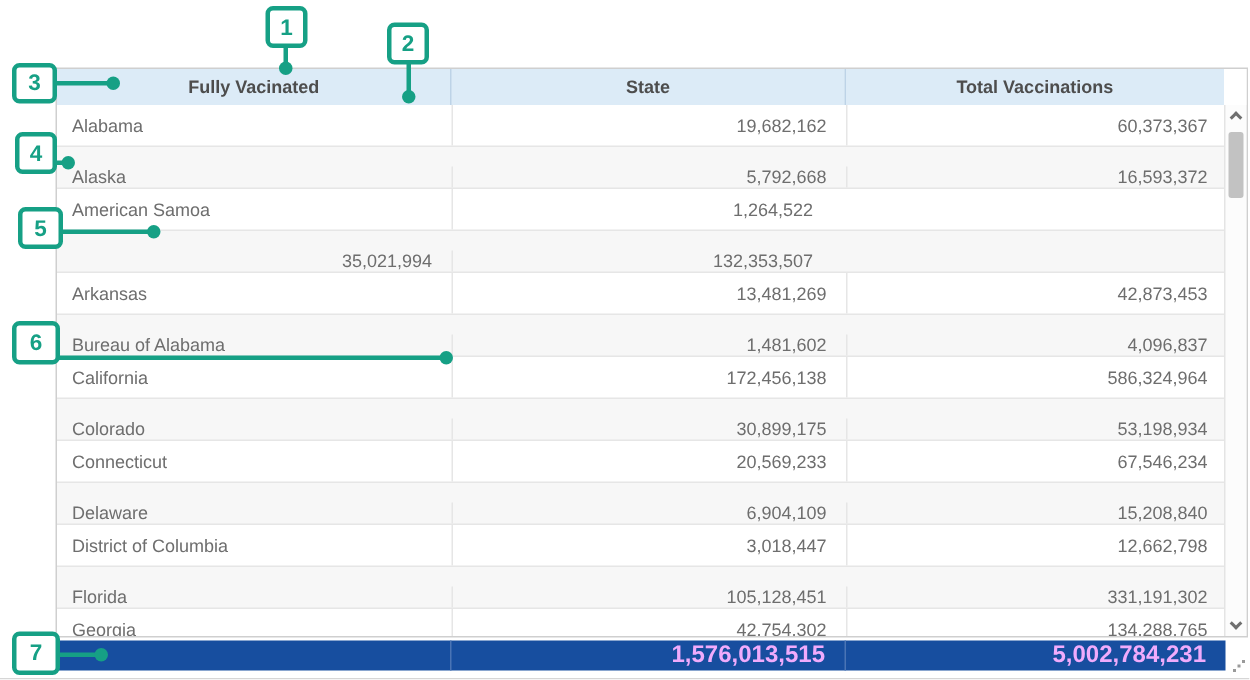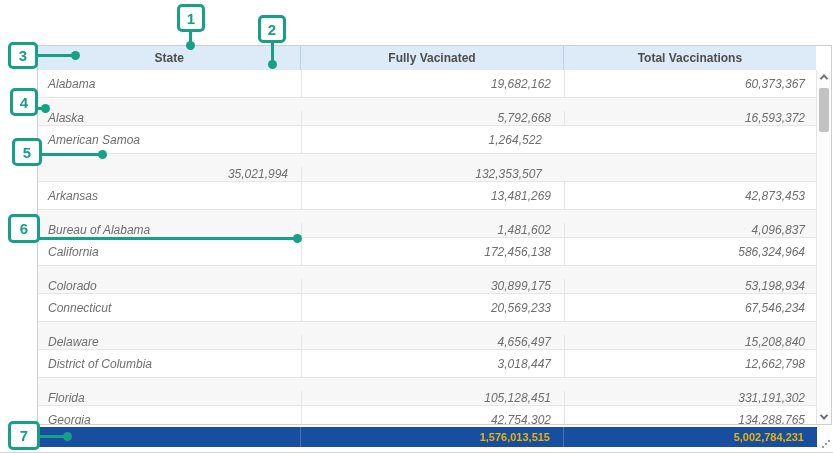--- a/index.html
+++ b/index.html
@@ -14,21 +14,21 @@
   .th { background:#dcebf7; color:#4d4d4d; font-size:12px; font-weight:bold;
         display:flex; align-items:center; justify-content:center; cursor:pointer; }
   .th + .th { border-left:1px solid #bdd3e7; }
   .th.c1 { width:263px; } .th.c2 { width:263px; } .th.c3 { width:254px; }
   .th-corner { width:15px; background:#ffffff; }
 
   .tbody-wrap { position:relative; height:354px; overflow:hidden; }
   .tbody { position:absolute; left:0; top:0; width:780px; }
   .tr { display:flex; height:28px; background:#ffffff; border-bottom:1px solid #e6e6e6; }
   .tr.alt { background:#f7f7f7;align-items:flex-end; }
-  .td { font-size:12px; color:#6e6e6e; display:flex; align-items:center; overflow:hidden; white-space:nowrap;font-style:italic; }
+  .td { font-size:12px; color:#6e6e6e; display:flex; align-items:center; overflow:hidden; white-space:nowrap; }
   .td + .td { border-left:1px solid #e6e6e6; }
   .td.c1 { width:263px; padding-left:10px; }
   .td.c2 { width:263px; justify-content:flex-end; padding-right:13px; }
   .td.c3 { width:254px; justify-content:flex-end; padding-right:13px; }
 
   
   .vscroll { position:absolute; top:0; right:0; width:15px; height:354px;
              background:#fcfcfc; border-left:1px solid #e4e4e4; }
   .sb-btn { position:absolute; left:0; width:14px; height:14px; display:flex;
             align-items:center; justify-content:center; cursor:pointer; }
@@ -36,21 +36,21 @@
   .chev { display:inline-block; width:6px; height:6px;
           border-left:2px solid #6f6f6f; border-top:2px solid #6f6f6f; }
   .chev.up { transform:rotate(45deg) translate(1px,1px); }
   .chev.down { transform:rotate(-135deg) translate(1px,1px); }
   .sb-thumb { position:absolute; left:2px; top:18px; width:10px; height:44px;
               background:#c2c2c2; border-radius:2px; cursor:grab; }
 
   
   .tfoot { position:absolute; left:37px; top:427px; width:780px; height:20px;
            display:flex; background:#174e9f; }
-  .tf { font-size:11px; font-weight:bold; color:#eab308; display:flex; align-items:center; }
+  .tf { font-size:16px; font-weight:bold; color:#f0abfc; display:flex; align-items:center; }
   .tf + .tf { border-left:1px solid #4a74b5; }
   .tf.c1 { width:263px; }
   .tf.c2 { width:263px; justify-content:flex-end; padding-right:13px; }
   .tf.c3 { width:254px; justify-content:flex-end; padding-right:13px; }
 
   .resize-grip { position:absolute; left:828px; top:440px; width:2px; height:2px;
                  background:#9a9a9a; box-shadow:-3px 3px 0 #9a9a9a, -6px 6px 0 #9a9a9a; cursor:nwse-resize; }
 
   
   .co-box { position:absolute; background:#ffffff; border:3px solid #16a085; border-radius:5px;
@@ -87,22 +87,22 @@
   #co7-line { left:38px; top:435px; width:30px; height:3px; }
   #co7-dot { left:63px; top:432px; }
 </style>
 </head>
 <body>
 
 <div class="stage">
 
   <div class="table-main">
     <div class="thead">
+      <div class="th c2">Fully Vacinated</div>
       <div class="th c1">State</div>
-      <div class="th c2">Fully Vacinated</div>
       <div class="th c3">Total Vaccinations</div>
       <div class="th-corner"></div>
     </div>
 
     <div class="tbody-wrap">
       <div class="tbody">
   <div class="tr">
     <div class="td c1">Alabama</div>
     <div class="td c2">19,682,162</div>
     <div class="td c3">60,373,367</div>
@@ -149,21 +149,21 @@
   </div>
 
   <div class="tr">
     <div class="td c1">Connecticut</div>
     <div class="td c2">20,569,233</div>
     <div class="td c3">67,546,234</div>
   </div>
 
   <div class="tr alt">
     <div class="td c1">Delaware</div>
-    <div class="td c2">4,656,497</div>
+    <div class="td c2">6,904,109</div>
     <div class="td c3">15,208,840</div>
   </div>
 
   <div class="tr">
     <div class="td c1">District of Columbia</div>
     <div class="td c2">3,018,447</div>
     <div class="td c3">12,662,798</div>
   </div>
 
   <div class="tr alt">

